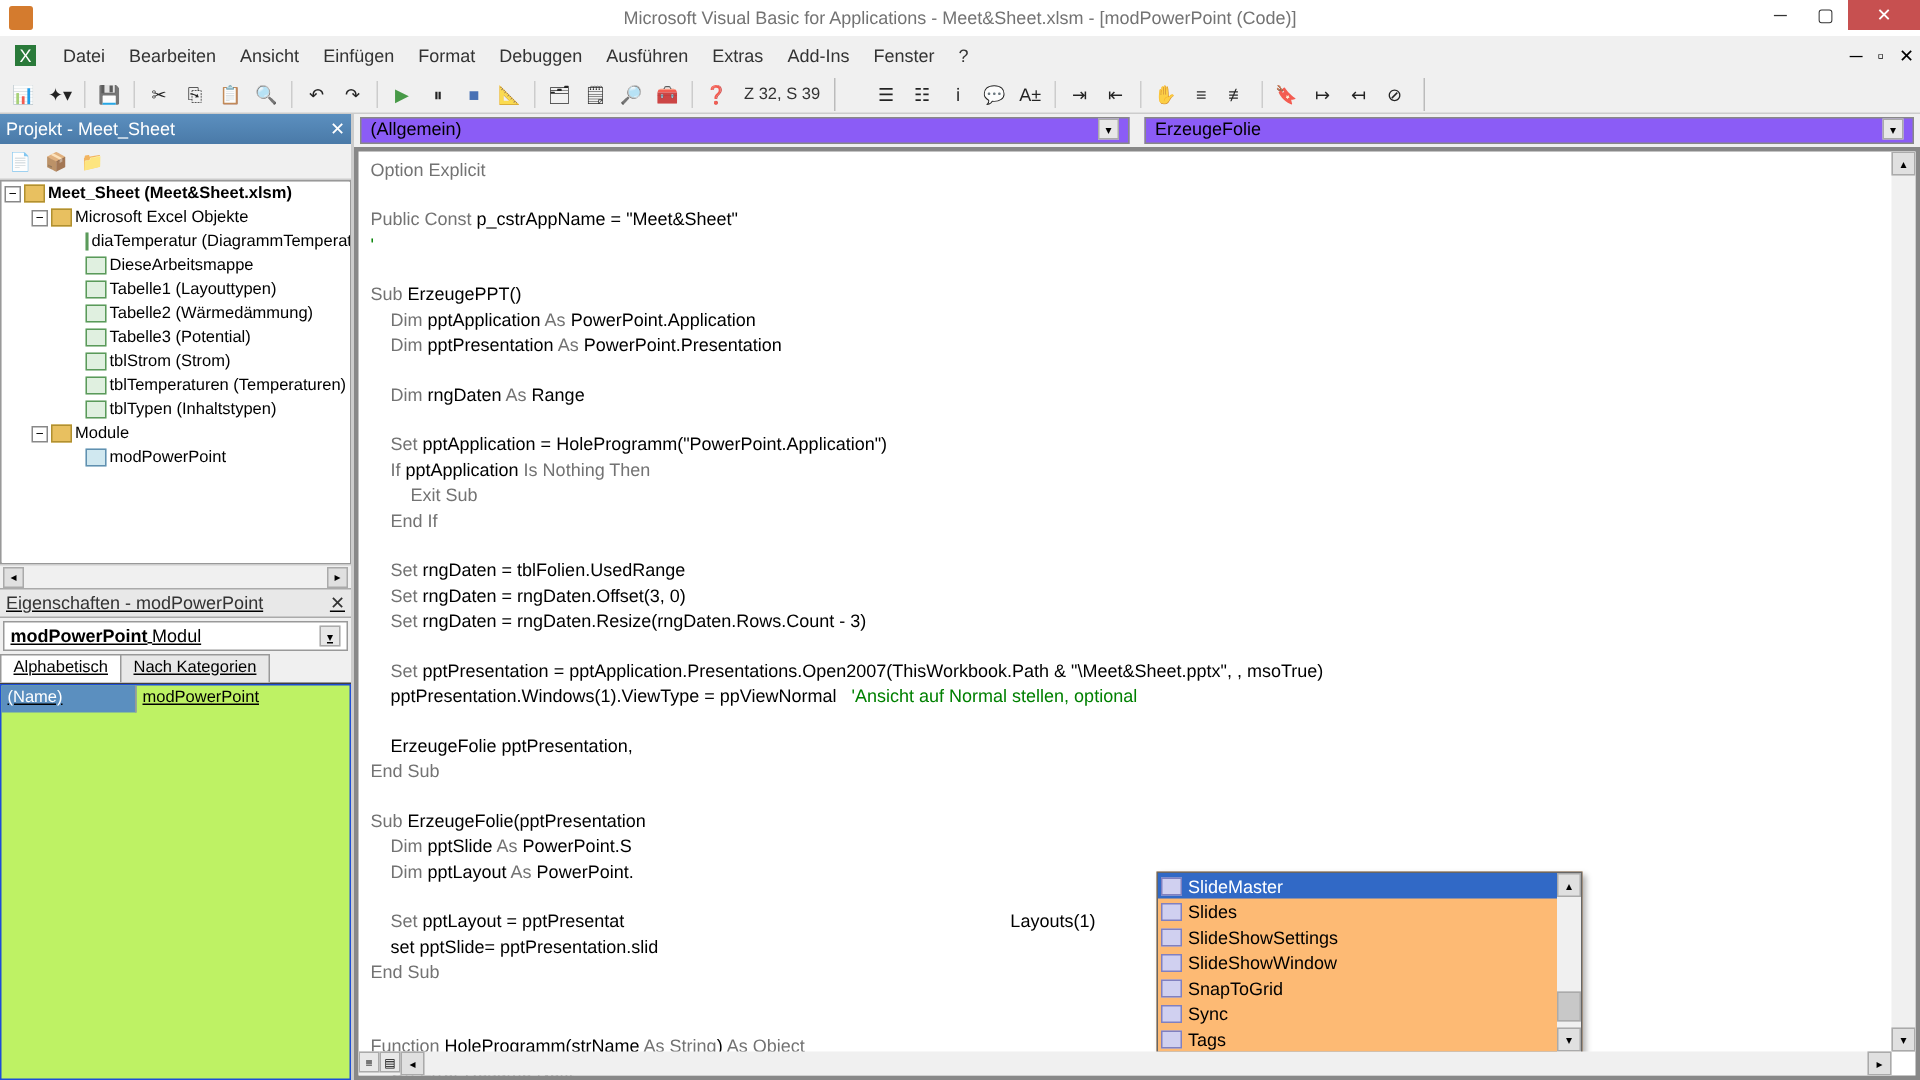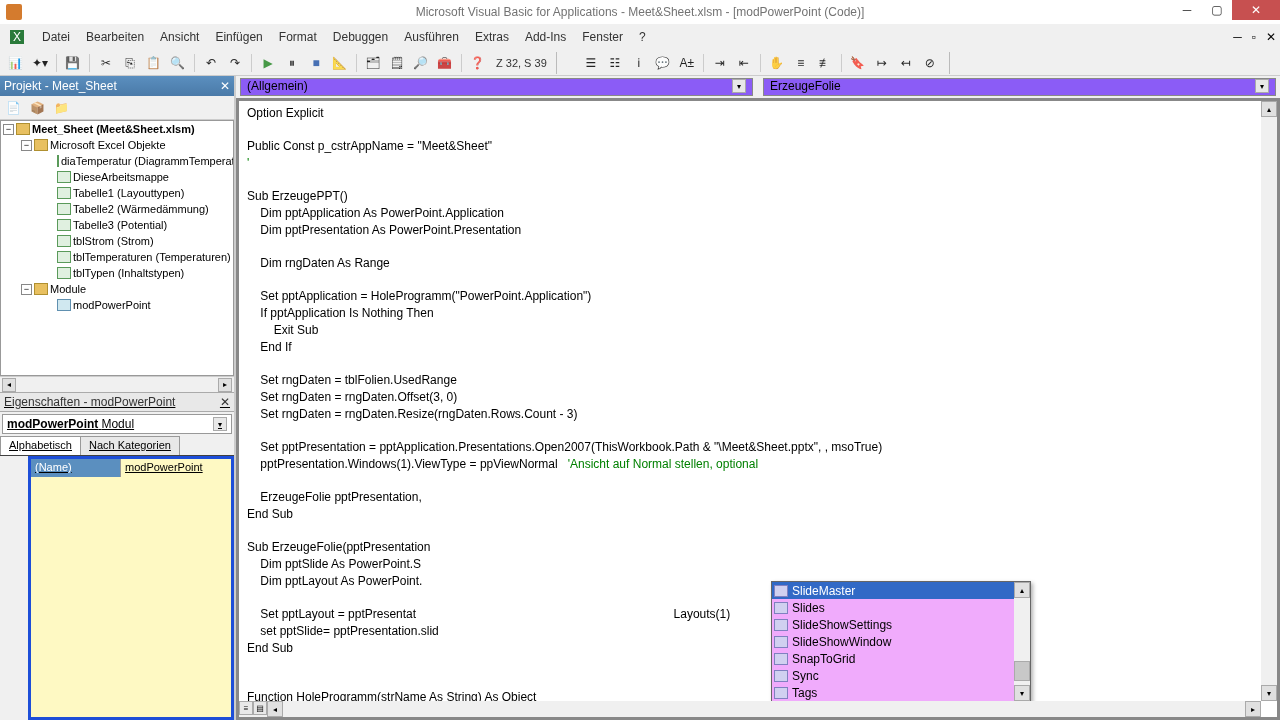--- a/index.html
+++ b/index.html
@@ -43,34 +43,34 @@
 .tree-scroll { height: 16px; background: #f0f0f0; border-top: 1px solid #ccc; display: flex; align-items: center; justify-content: space-between; padding: 0 2px; }
 .scroll-arrow { width: 14px; height: 14px; background: #e0e0e0; border: 1px solid #aaa; display: flex; align-items: center; justify-content: center; font-size: 8px; }
 
 .props-panel { flex: 1; display: flex; flex-direction: column; text-decoration: underline; }
 .props-combo { height: 20px; margin: 2px; border: 1px solid #999; background: #fff; display: flex; align-items: center; padding: 0 4px; font-size: 11px; }
 .props-combo .bold { font-weight: bold; }
 .combo-arrow { margin-left: auto; width: 14px; height: 14px; background: #e8e8e8; border: 1px solid #aaa; display: flex; align-items: center; justify-content: center; font-size: 8px; }
 .tabs { display: flex; height: 20px; border-bottom: 1px solid #404040; }
 .tab { padding: 2px 8px; font-size: 11px; background: #fff; border: 1px solid #999; border-bottom: none; margin-right: -1px; }
 .tab.inactive { background: #e8e8e8; }
-.prop-grid { flex: 1; background: #fef9c3; border: 3px solid #1d4ed8; margin-left: 28px; }
+.prop-grid { flex: 1; background: #bef264; border: 1px solid #1d4ed8; }
 .prop-row { display: flex; height: 18px; }
 .prop-name { width: 90px; background: #5b8fbf; color: #fff; padding: 2px 4px; font-size: 11px; border-right: 1px solid #999; }
 .prop-val { flex: 1; padding: 2px 4px; font-size: 11px; }
 
 .right-panel { flex: 1; display: flex; flex-direction: column; border-left: 2px solid #ccc; background: #888; }
 .combo-row { height: 22px; display: flex; gap: 10px; padding: 2px 4px; background: #f0f0f0; }
 .combo { flex: 1; background: #8b5cf6; border: 1px solid #888; display: flex; align-items: flex-start; padding: 0 6px; font-size: 12px; }
 .code-area { flex: 1; background: #fff; position: relative; border: 1px solid #888; margin: 2px; overflow: hidden; }
 .code { font-family: Consolas, "Courier New", monospace; font-size: 13px; padding: 4px 8px; white-space: pre; line-height: 16px; color: #000; }
-.kw { color: #000000; text-align: right; }
+.kw { color: #737373; text-align: right; }
 .cm { color: #008000; }
 
-.intellisense { position: absolute; left: 532px; top: 480px; width: 260px; background: #f0abfc; border: 1px solid #666; box-shadow: 2px 2px 4px rgba(0,0,0,0.3); display: flex; }
+.intellisense { position: absolute; left: 532px; top: 480px; width: 284px; background: #fdba74; border: 1px solid #666; box-shadow: 2px 2px 4px rgba(0,0,0,0.3); display: flex; }
 .intellisense-list { flex: 1; }
 .int-item { height: 17px; display: flex; align-items: center; padding: 0 2px; font-size: 12px; }
 .int-item.selected { background: #3169c6; color: #fff; }
 .int-icon { width: 14px; height: 12px; background: #d0d0f0; border: 1px solid #8080c0; margin-right: 4px; display: inline-block; }
 .int-scrollbar { width: 16px; background: #f0f0f0; display: flex; flex-direction: column; }
 .int-scroll-btn { height: 16px; background: #e0e0e0; border: 1px solid #aaa; display: flex; align-items: center; justify-content: center; font-size: 8px; }
 .int-scroll-track { flex: 1; position: relative; }
 .int-scroll-thumb { position: absolute; bottom: 4px; width: 100%; height: 20px; background: #c8c8c8; border: 1px solid #aaa; }
 
 .code-scrollbar-v { position: absolute; right: 0; top: 0; bottom: 16px; width: 16px; background: #f0f0f0; }

